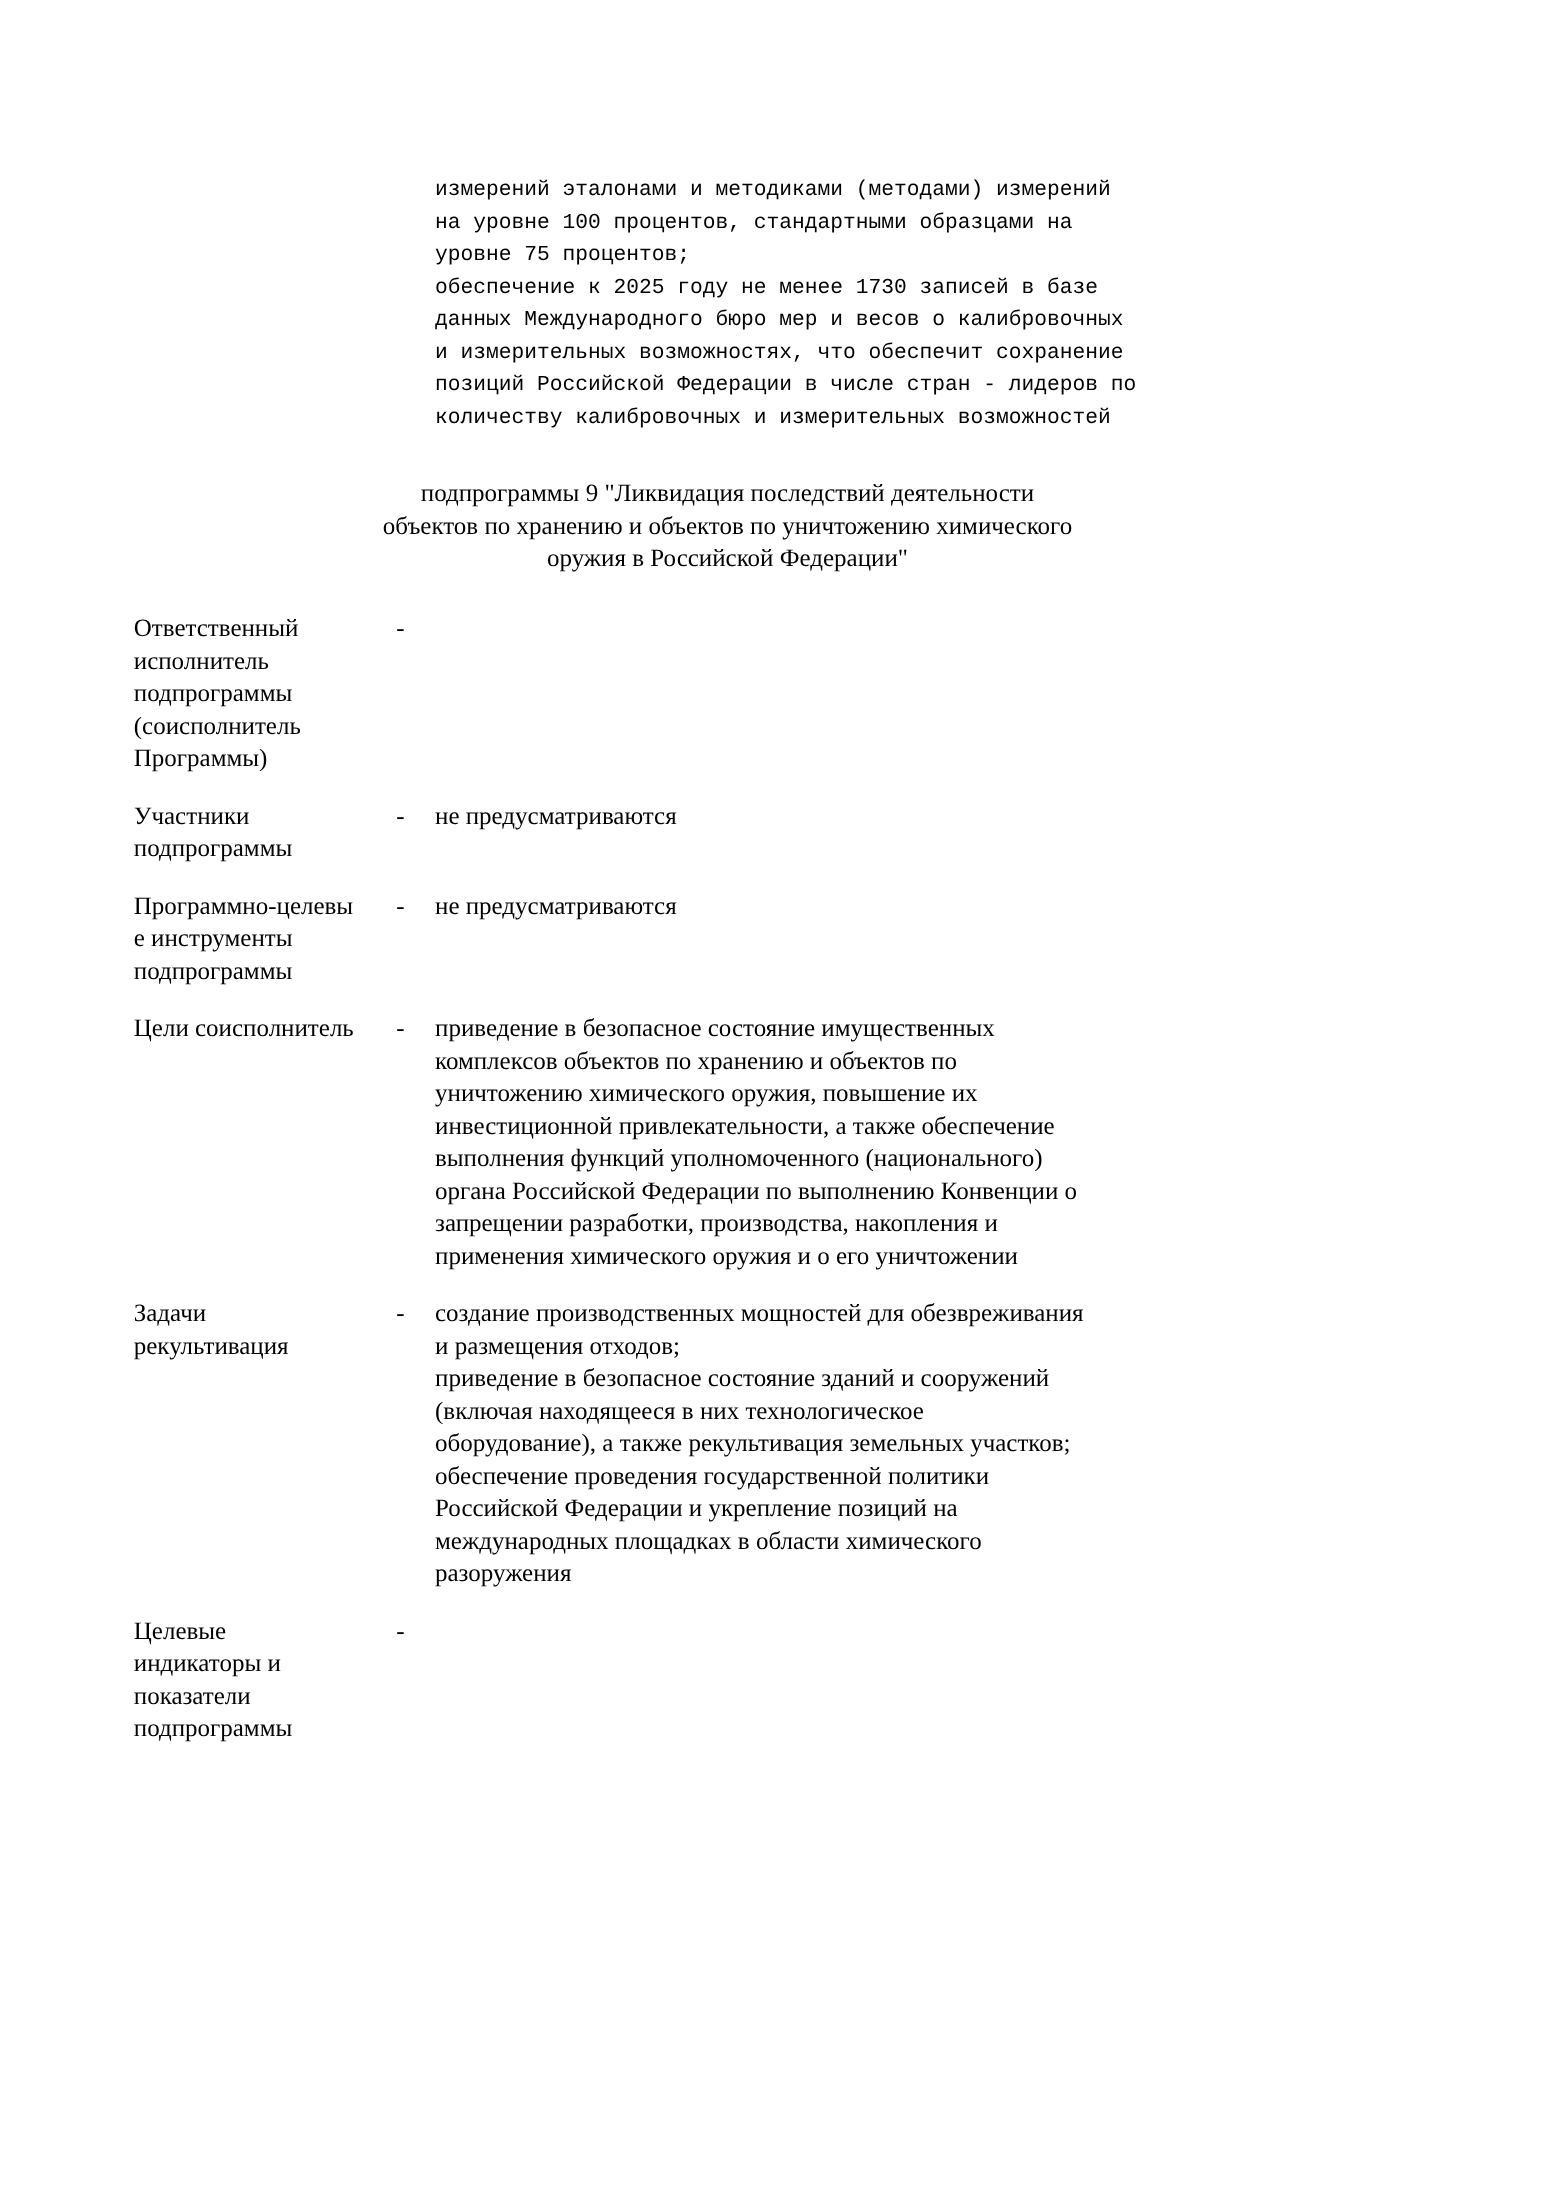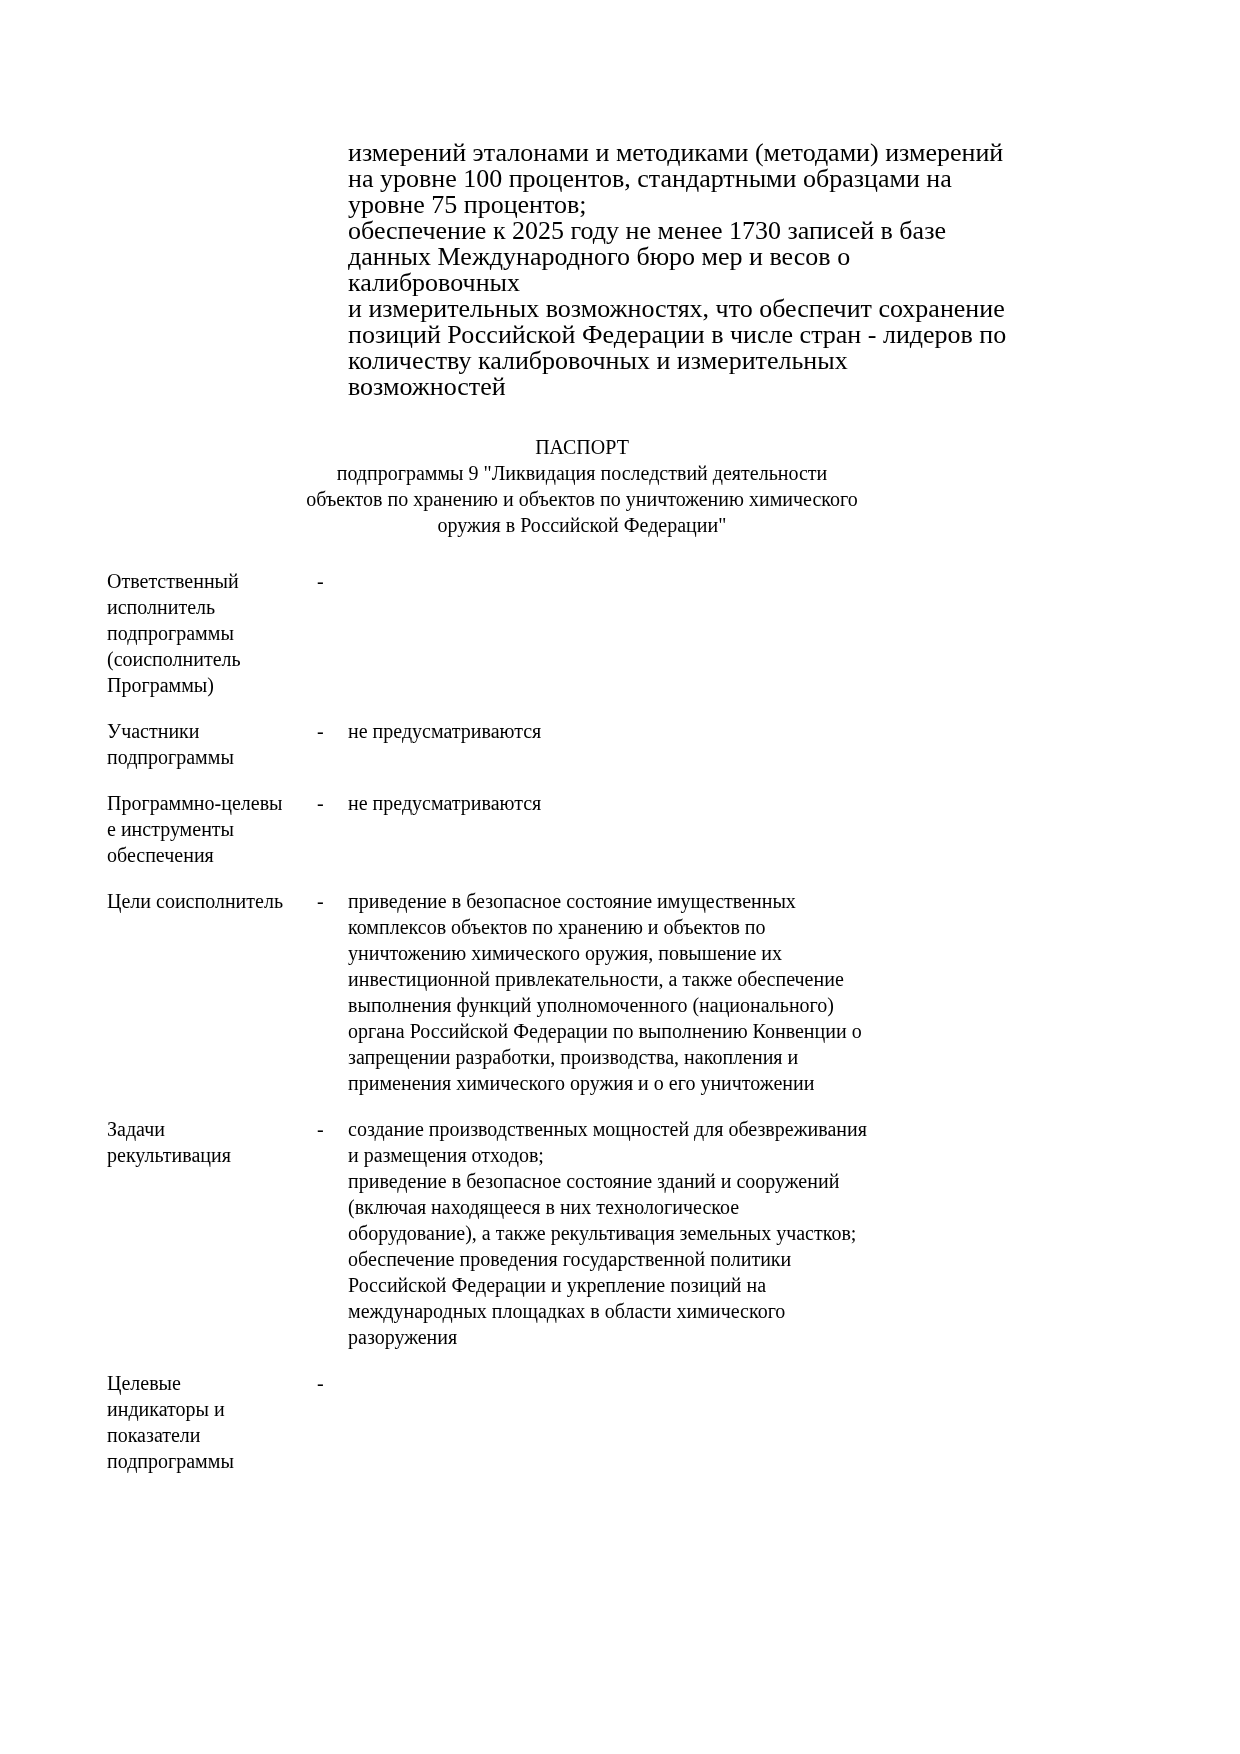--- a/index.html
+++ b/index.html
@@ -17,23 +17,24 @@
     box-sizing: border-box;
     width: 1240px;
     height: 1754px;
     padding: 140px 80px 0 107px;
     background: #ffffff;
     overflow: hidden;
   }
   .intro {
     margin-left: 241px;
     width: 660px;
-    font-size: 26px;
+    font-size: 17px;
     line-height: 26px;
     white-space: pre-line;
+    font-family: Liberation Mono, monospace;
   }
   .heading {
     margin-top: 34px;
     width: 950px;
     text-align: center;
     font-size: 20px;
     line-height: 26px;
   }
   .heading-title {
     white-space: pre-line;
@@ -75,21 +76,20 @@
   <div class="intro">измерений эталонами и методиками (методами) измерений
 на уровне 100 процентов, стандартными образцами на
 уровне 75 процентов;
 обеспечение к 2025 году не менее 1730 записей в базе
 данных Международного бюро мер и весов о калибровочных
 и измерительных возможностях, что обеспечит сохранение
 позиций Российской Федерации в числе стран - лидеров по
 количеству калибровочных и измерительных возможностей</div>
 
   <div class="heading">
-    <div class="heading-title">ПАСПОРТ</div>
     <div class="heading-subtitle">подпрограммы 9 "Ликвидация последствий деятельности
 объектов по хранению и объектов по уничтожению химического
 оружия в Российской Федерации"</div>
   </div>
 
   <div class="rows">
 
     <div class="row">
       <div class="row-label">Ответственный
 исполнитель
@@ -102,21 +102,21 @@
     <div class="row">
       <div class="row-label">Участники
 подпрограммы</div>
       <div class="row-sep">-</div>
       <div class="row-value">не предусматриваются</div>
     </div>
 
     <div class="row">
       <div class="row-label">Программно-целевы
 е инструменты
-обеспечения</div>
+подпрограммы</div>
       <div class="row-sep">-</div>
       <div class="row-value">не предусматриваются</div>
     </div>
 
     <div class="row">
       <div class="row-label">Цели соисполнитель</div>
       <div class="row-sep">-</div>
       <div class="row-value">приведение в безопасное состояние имущественных
 комплексов объектов по хранению и объектов по
 уничтожению химического оружия, повышение их

